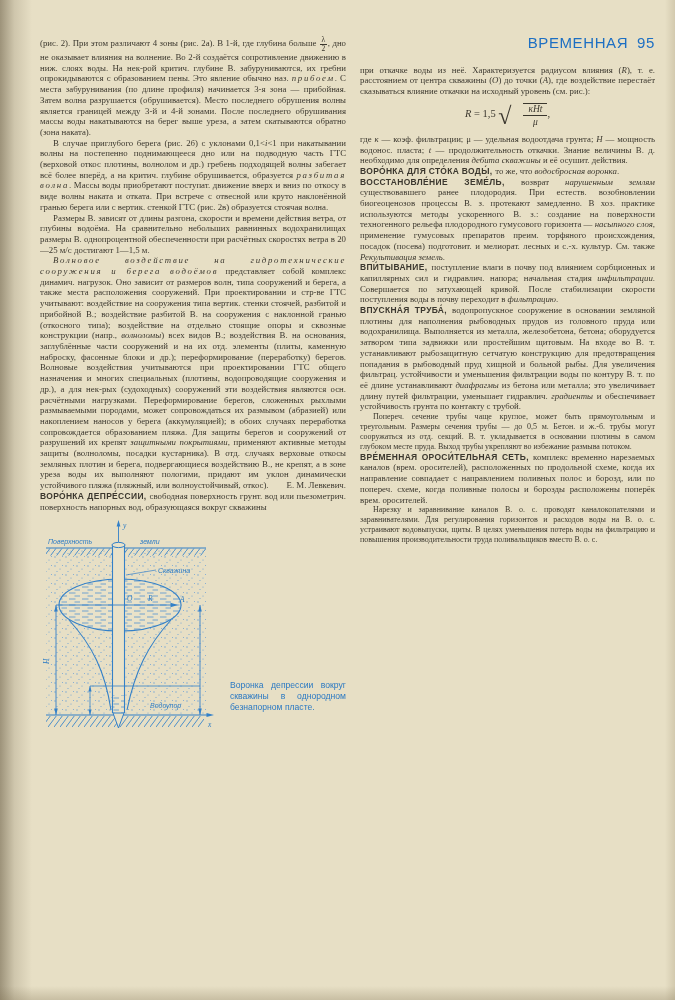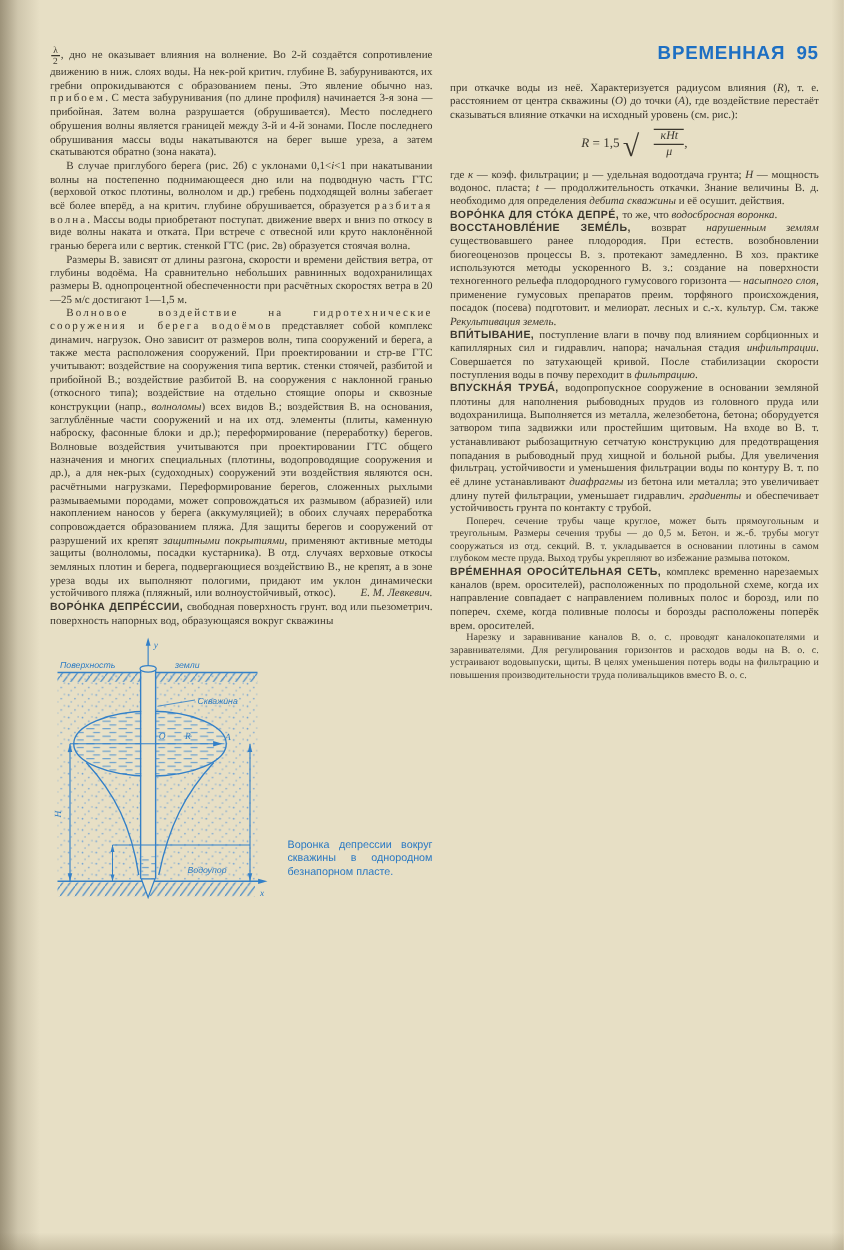--- a/index.html
+++ b/index.html
@@ -18,31 +18,31 @@
     background:linear-gradient(0deg, rgba(120,106,76,.28), rgba(120,106,76,0));}
   .content{
     position:absolute;left:40px;top:36px;width:615px;
     display:flex;gap:14px;align-items:flex-start;
   }
   .col{font-size:8.8px;line-height:10.7px;}
   .col-left{width:306px;}
   .col-right{width:295px;}
   .running-head{
     display:flex;justify-content:flex-end;align-items:center;gap:9px;
-    font-family:"Liberation Sans", sans-serif;font-weight:bold;
+    font-family:"Liberation Sans", sans-serif;font-weight:normal;
     font-size:15px;letter-spacing:.6px;color:#1d6fc3;
     margin:2px 0 16px 0;
   }
   .para{margin:0;text-align:justify;text-indent:13px;hyphens:auto;}
   .para.ni{text-indent:0;}
   .para.small{font-size:8px;line-height:9.9px;}
   .hw{font-family:"Liberation Sans", sans-serif;font-weight:bold;font-size:.96em;letter-spacing:.35px;}
   .i{font-style:italic;}
-  .sp{letter-spacing:1.7px;}
-  .sig{float:right;font-style:italic;}
+  .sp{letter-spacing:1.7px;font-style:italic;}
+  .sig{float:right;}
   .frac{display:inline-flex;flex-direction:column;text-align:center;vertical-align:middle;
     font-size:7.5px;line-height:7.5px;margin:0 1px;}
   .frac span:first-child{border-bottom:.8px solid #3b372e;padding:0 1.5px;}
   .formula{text-align:center;margin:6px 0 7px;font-size:10.5px;}
   .formula .radical{font-size:24px;font-weight:300;vertical-align:-7px;letter-spacing:-3px;}
   .fr{display:inline-flex;flex-direction:column;text-align:center;vertical-align:middle;
     font-size:9.5px;line-height:10px;margin-left:15px;align-items:center;}
   .fr .num{border-top:1px solid #3b372e;border-bottom:1px solid #3b372e;padding:0 5px 1px;}
   .fr .den{padding-top:1px;}
   .figure{position:relative;margin-top:7px;height:220px;}
@@ -60,21 +60,21 @@
 <body>
 
 <div class="edge edge-left"></div>
 <div class="edge edge-right"></div>
 <div class="edge edge-bottom"></div>
 
 <div class="content">
 
   <div class="col col-left">
     <div>
-        <p class="para ni"><span class="frac">
+        <p class="para ni"><span>(рис. 2). При этом различают 4 зоны (рис. 2а). В 1-й, где глубина больше </span><span class="frac">
             <span>λ</span>
             <span>2</span>
           </span><span>, дно не оказывает влияния на волнение. Во 2-й создаётся сопротивление движению в ниж. слоях воды. На нек-рой критич. глубине В. забуруниваются, их гребни опрокидываются с образованием пены. Это явление обычно наз. </span><span class="sp">прибоем</span><span>. С места забурунивания (по длине профиля) начинается 3-я зона — прибойная. Затем волна разрушается (обрушивается). Место последнего обрушения волны является границей между 3-й и 4-й зонами. После последнего обрушивания массы воды накатываются на берег выше уреза, а затем скатываются обратно (зона наката).</span></p>
         <p class="para"><span>В случае приглубого берега (рис. 2б) с уклонами 0,1&lt;</span><span class="i">i</span><span>&lt;1 при накатывании волны на постепенно поднимающееся дно или на подводную часть ГТС (верховой откос плотины, волнолом и др.) гребень подходящей волны забегает всё более вперёд, а на критич. глубине обрушивается, образуется </span><span class="sp">разбитая волна</span><span>. Массы воды приобретают поступат. движение вверх и вниз по откосу в виде волны наката и отката. При встрече с отвесной или круто наклонённой гранью берега или с вертик. стенкой ГТС (рис. 2в) образуется стоячая волна.</span></p>
         <p class="para"><span>Размеры В. зависят от длины разгона, скорости и времени действия ветра, от глубины водоёма. На сравнительно небольших равнинных водохранилищах размеры В. однопроцентной обеспеченности при расчётных скоростях ветра в 20—25 м/с достигают 1—1,5 м.</span></p>
         <p class="para"><span class="sp">Волновое воздействие на гидротехнические сооружения и берега водоёмов</span><span> представляет собой комплекс динамич. нагрузок. Оно зависит от размеров волн, типа сооружений и берега, а также места расположения сооружений. При проектировании и стр-ве ГТС учитывают: воздействие на сооружения типа вертик. стенки стоячей, разбитой и прибойной В.; воздействие разбитой В. на сооружения с наклонной гранью (откосного типа); воздействие на отдельно стоящие опоры и сквозные конструкции (напр., </span><span class="i">волноломы</span><span>) всех видов В.; воздействия В. на основания, заглублённые части сооружений и на их отд. элементы (плиты, каменную наброску, фасонные блоки и др.); переформирование (переработку) берегов. Волновые воздействия учитываются при проектировании ГТС общего назначения и многих специальных (плотины, водопроводящие сооружения и др.), а для нек-рых (судоходных) сооружений эти воздействия являются осн. расчётными нагрузками. Переформирование берегов, сложенных рыхлыми размываемыми породами, может сопровождаться их размывом (абразией) или накоплением наносов у берега (аккумуляцией); в обоих случаях переработка сопровождается образованием пляжа. Для защиты берегов и сооружений от разрушений их крепят </span><span class="i">защитными покрытиями</span><span>, применяют активные методы защиты (волноломы, посадки кустарника). В отд. случаях верховые откосы земляных плотин и берега, подвергающиеся воздействию В., не крепят, а в зоне уреза воды их выполняют пологими, придают им уклон динамически устойчивого пляжа (пляжный, или волноустойчивый, откос). </span><span class="sig">Е. М. Левкевич.</span></p>
         <p class="para ni"><span class="hw">ВОРО́НКА ДЕПРЕ́ССИИ, </span><span>свободная поверхность грунт. вод или пьезометрич. поверхность напорных вод, образующаяся вокруг скважины</span></p>
       </div>
 
     <div class="figure">
@@ -160,21 +160,21 @@
       <span>ВРЕМЕННАЯ</span>
       <span>95</span>
     </div>
     <div>
         <p class="para ni"><span>при откачке воды из неё. Характеризуется радиусом влияния (</span><span class="i">R</span><span>), т. е. расстоянием от центра скважины (</span><span class="i">O</span><span>) до точки (</span><span class="i">A</span><span>), где воздействие перестаёт сказываться влияние откачки на исходный уровень (см. рис.):</span></p>
         <div class="formula"><i>R </i><span>= 1,5 </span><span class="radical">√</span><span class="fr">
             <span class="num"><i>кHt</i></span>
             <span class="den"><i>μ</i></span>
           </span><span>,</span></div>
         <p class="para ni"><span>где </span><span class="i">к</span><span> — коэф. фильтрации; μ — удельная водоотдача грунта; </span><span class="i">H</span><span> — мощность водонос. пласта; </span><span class="i">t</span><span> — продолжительность откачки. Знание величины В. д. необходимо для определения </span><span class="i">дебита скважины</span><span> и её осушит. действия.</span></p>
-        <p class="para ni"><span class="hw">ВОРО́НКА ДЛЯ СТО́КА ДЕПРЕ́, </span><span>то же, что </span><span class="i">водосбросная воронка</span><span>.</span></p>
+        <p class="para ni"><span class="hw">ВОРО́НКА ДЛЯ СТО́КА ВОДЫ́, </span><span>то же, что </span><span class="i">водосбросная воронка</span><span>.</span></p>
         <p class="para ni"><span class="hw">ВОССТАНОВЛЕ́НИЕ ЗЕМЕ́ЛЬ, </span><span>возврат </span><span class="i">нарушенным землям</span><span> существовавшего ранее плодородия. При естеств. возобновлении биогеоценозов процессы В. з. протекают замедленно. В хоз. практике используются методы ускоренного В. з.: создание на поверхности техногенного рельефа плодородного гумусового горизонта — </span><span class="i">насыпного слоя</span><span>, применение гумусовых препаратов преим. торфяного происхождения, посадок (посева) подготовит. и мелиорат. лесных и с.-х. культур. См. также </span><span class="i">Рекультивация земель</span><span>.</span></p>
         <p class="para ni"><span class="hw">ВПИ́ТЫВАНИЕ, </span><span>поступление влаги в почву под влиянием сорбционных и капиллярных сил и гидравлич. напора; начальная стадия </span><span class="i">инфильтрации</span><span>. Совершается по затухающей кривой. После стабилизации скорости поступления воды в почву переходит в </span><span class="i">фильтрацию</span><span>.</span></p>
         <p class="para ni"><span class="hw">ВПУСКНА́Я ТРУБА́, </span><span>водопропускное сооружение в основании земляной плотины для наполнения рыбоводных прудов из головного пруда или водохранилища. Выполняется из металла, железобетона, бетона; оборудуется затвором типа задвижки или простейшим щитовым. На входе во В. т. устанавливают рыбозащитную сетчатую конструкцию для предотвращения попадания в рыбоводный пруд хищной и больной рыбы. Для увеличения фильтрац. устойчивости и уменьшения фильтрации воды по контуру В. т. по её длине устанавливают </span><span class="i">диафрагмы</span><span> из бетона или металла; это увеличивает длину путей фильтрации, уменьшает гидравлич. </span><span class="i">градиенты</span><span> и обеспечивает устойчивость грунта по контакту с трубой.</span></p>
         <p class="para small"><span>Попереч. сечение трубы чаще круглое, может быть прямоугольным и треугольным. Размеры сечения трубы — до 0,5 м. Бетон. и ж.-б. трубы могут сооружаться из отд. секций. В. т. укладывается в основании плотины в самом глубоком месте пруда. Выход трубы укрепляют во избежание размыва потоком.</span></p>
         <p class="para ni"><span class="hw">ВРЕ́МЕННАЯ ОРОСИ́ТЕЛЬНАЯ СЕТЬ, </span><span>комплекс временно нарезаемых каналов (врем. оросителей), расположенных по продольной схеме, когда их направление совпадает с направлением поливных полос и борозд, или по попереч. схеме, когда поливные полосы и борозды расположены поперёк врем. оросителей.</span></p>
         <p class="para small"><span>Нарезку и заравнивание каналов В. о. с. проводят каналокопателями и заравнивателями. Для регулирования горизонтов и расходов воды на В. о. с. устраивают водовыпуски, щиты. В целях уменьшения потерь воды на фильтрацию и повышения производительности труда поливальщиков вместо В. о. с.</span></p>
       </div>
   </div>
 
 </div>

